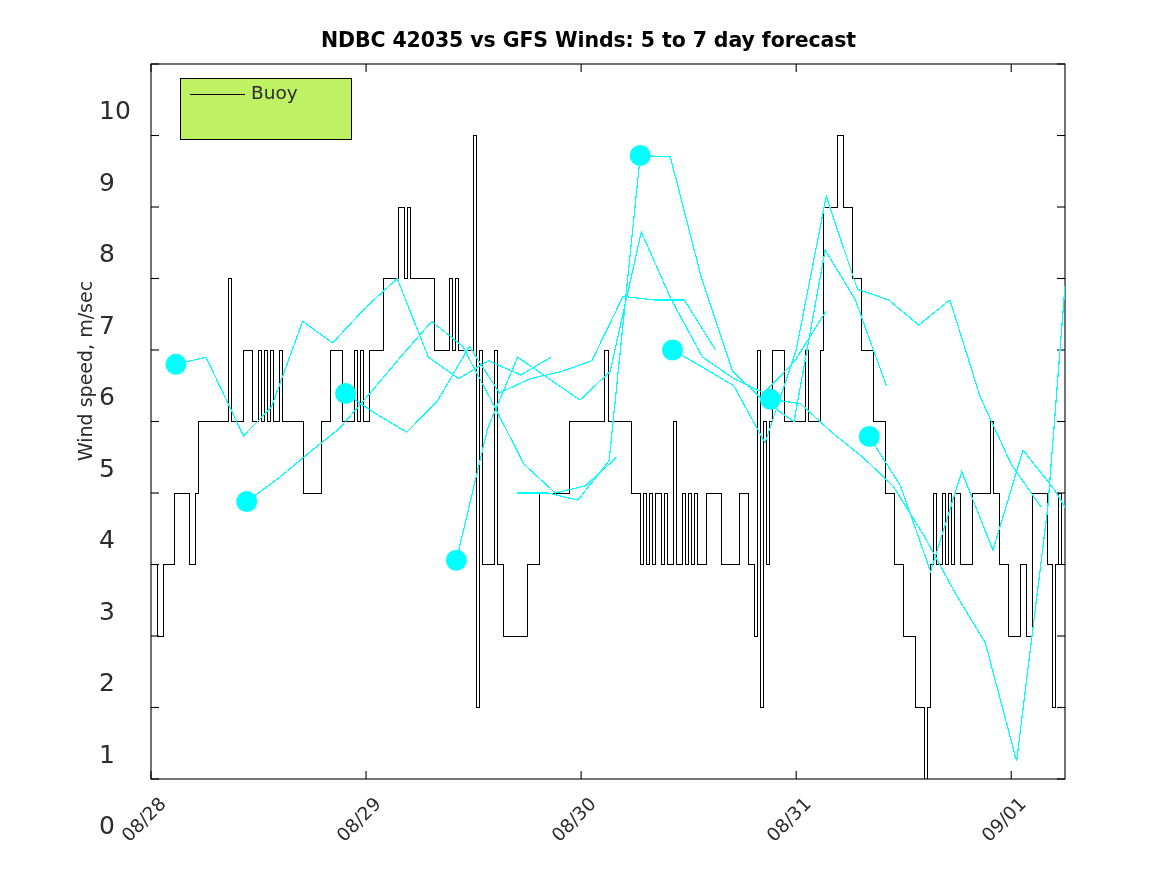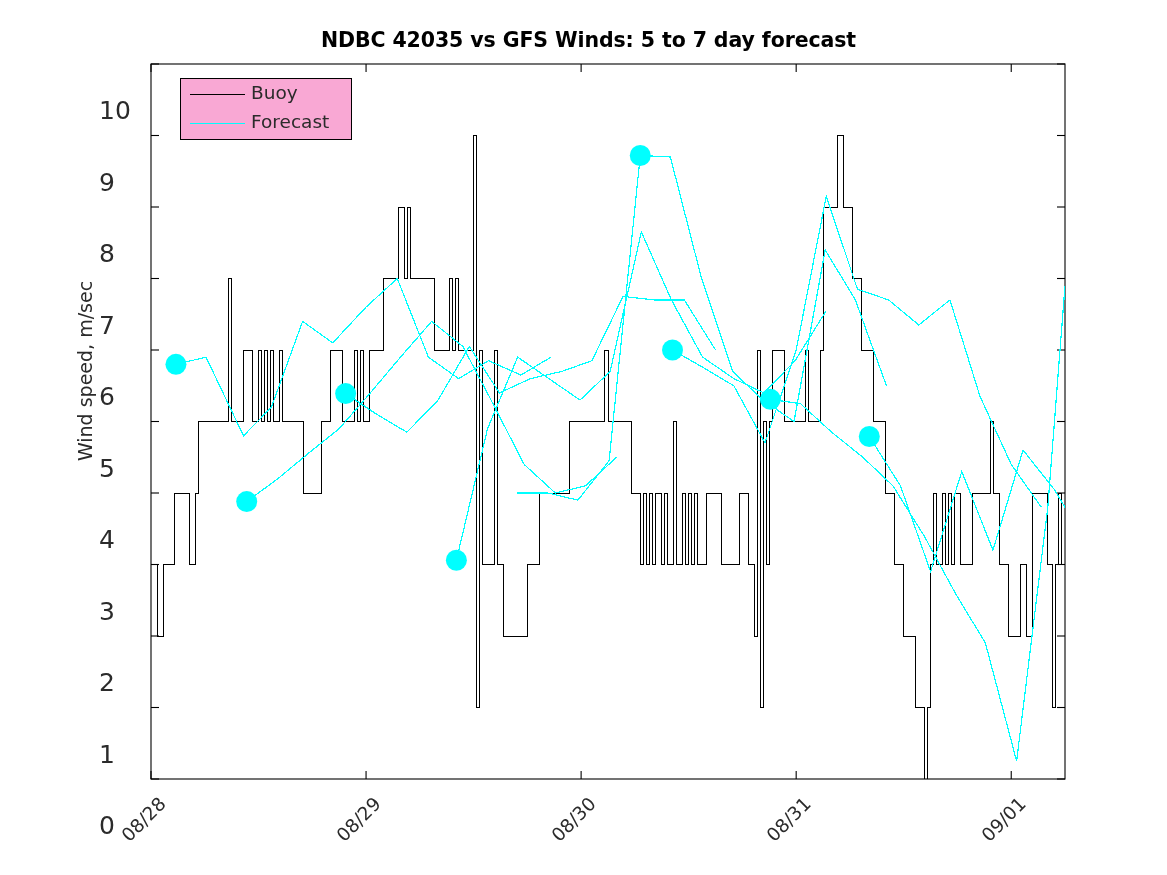--- a/index.html
+++ b/index.html
@@ -66,21 +66,21 @@
     white-space: nowrap;
     font-family: "DejaVu Sans", sans-serif;
   }
   #legend-box {
     position: absolute;
     left: 180px;
     top: 78px;
     width: 172px;
     height: 62px;
     border: 1.1px solid #000000;
-    background: #f9a8d4;
+    background: #bef264;
     box-sizing: border-box;
   }
   .legend-row {
     position: absolute;
     left: 0;
     width: 172px;
     height: 31px;
   }
   .legend-swatch {
     position: absolute;
@@ -191,19 +191,15 @@
       <div class="xtick-label" style="left: 523.118px; top: 793px; width: 62px; text-align: right;">08/30</div>
       <div class="xtick-label" style="left: 738.176px; top: 793px; width: 62px; text-align: right;">08/31</div>
       <div class="xtick-label" style="left: 953.235px; top: 793px; width: 62px; text-align: right;">09/01</div>
     </div>
 
   <div id="legend-box">
     <div class="legend-row" style="top:0px;">
       <div class="legend-swatch" style="border-top-color: rgb(0, 0, 0);"></div>
       <div class="legend-text">Buoy</div>
     </div>
-    <div class="legend-row" style="top:29px;">
-      <div class="legend-swatch" style="border-top-color: rgb(0, 255, 255);"></div>
-      <div class="legend-text">Forecast</div>
-    </div>
   </div>
 
 </div>
 
 </body></html>

